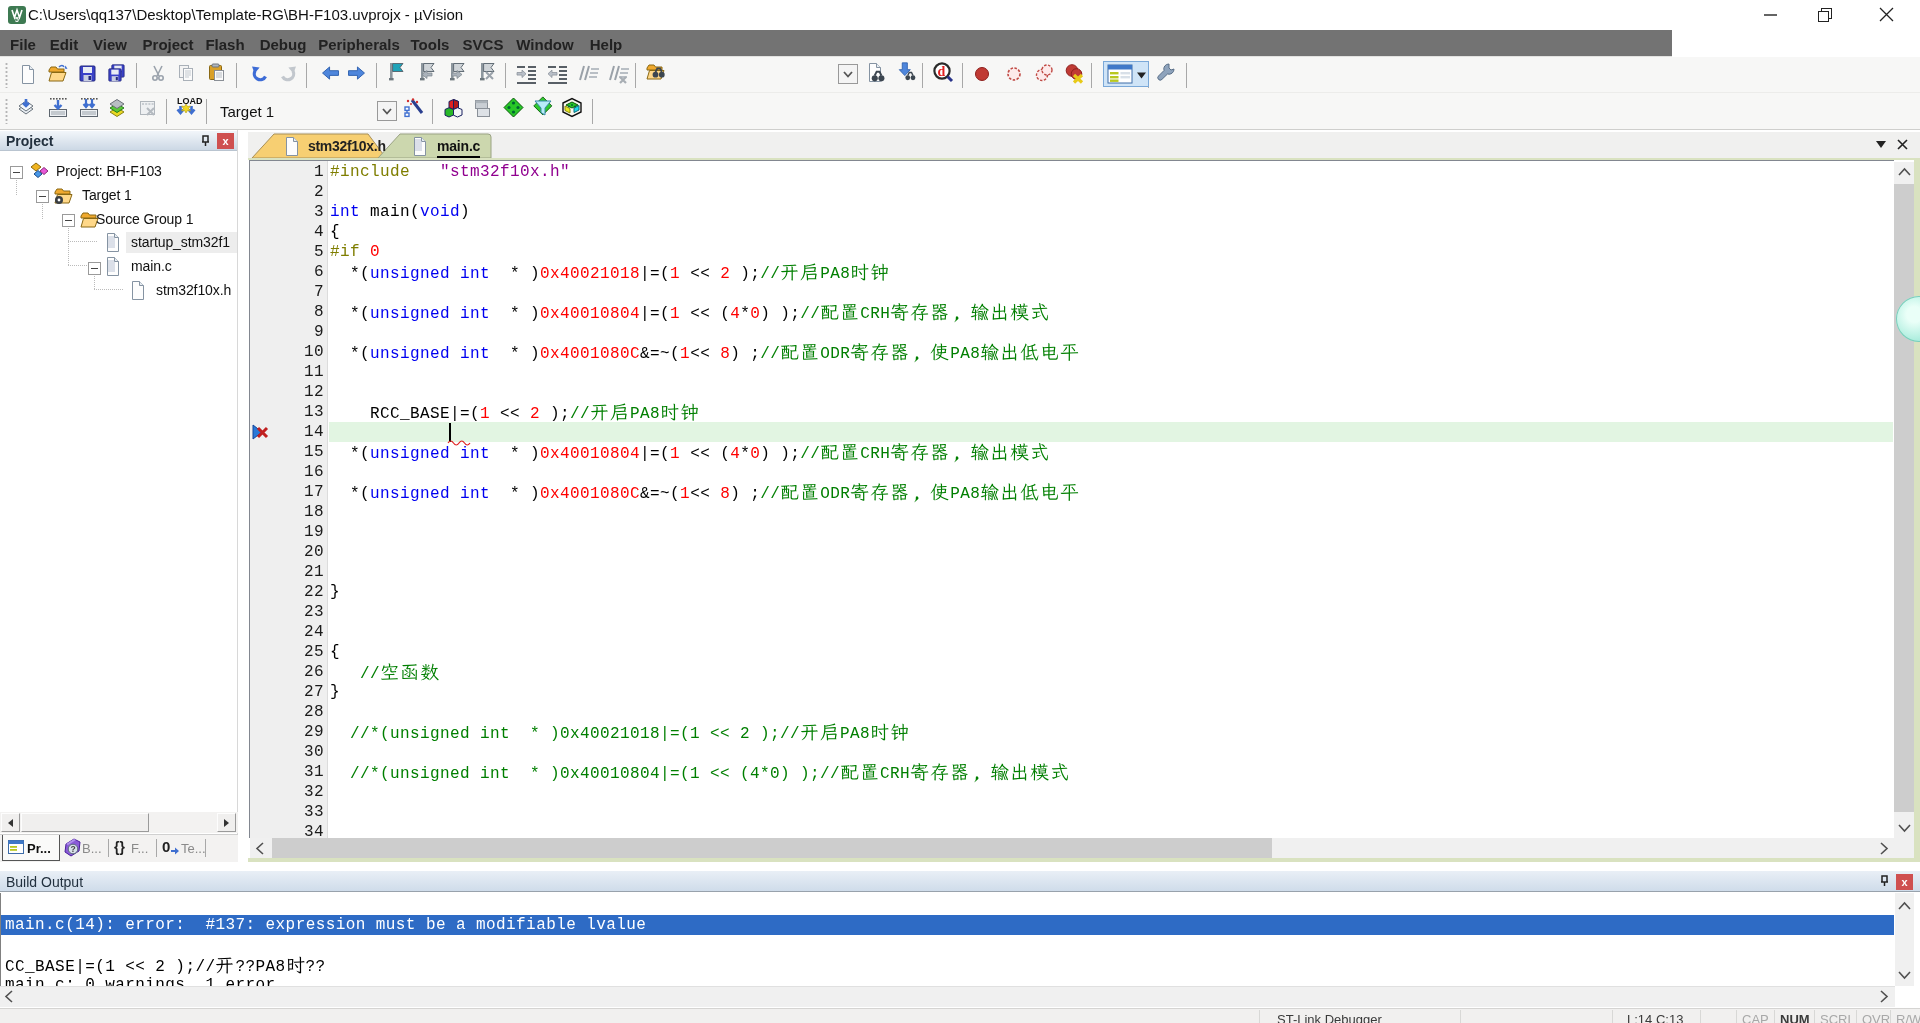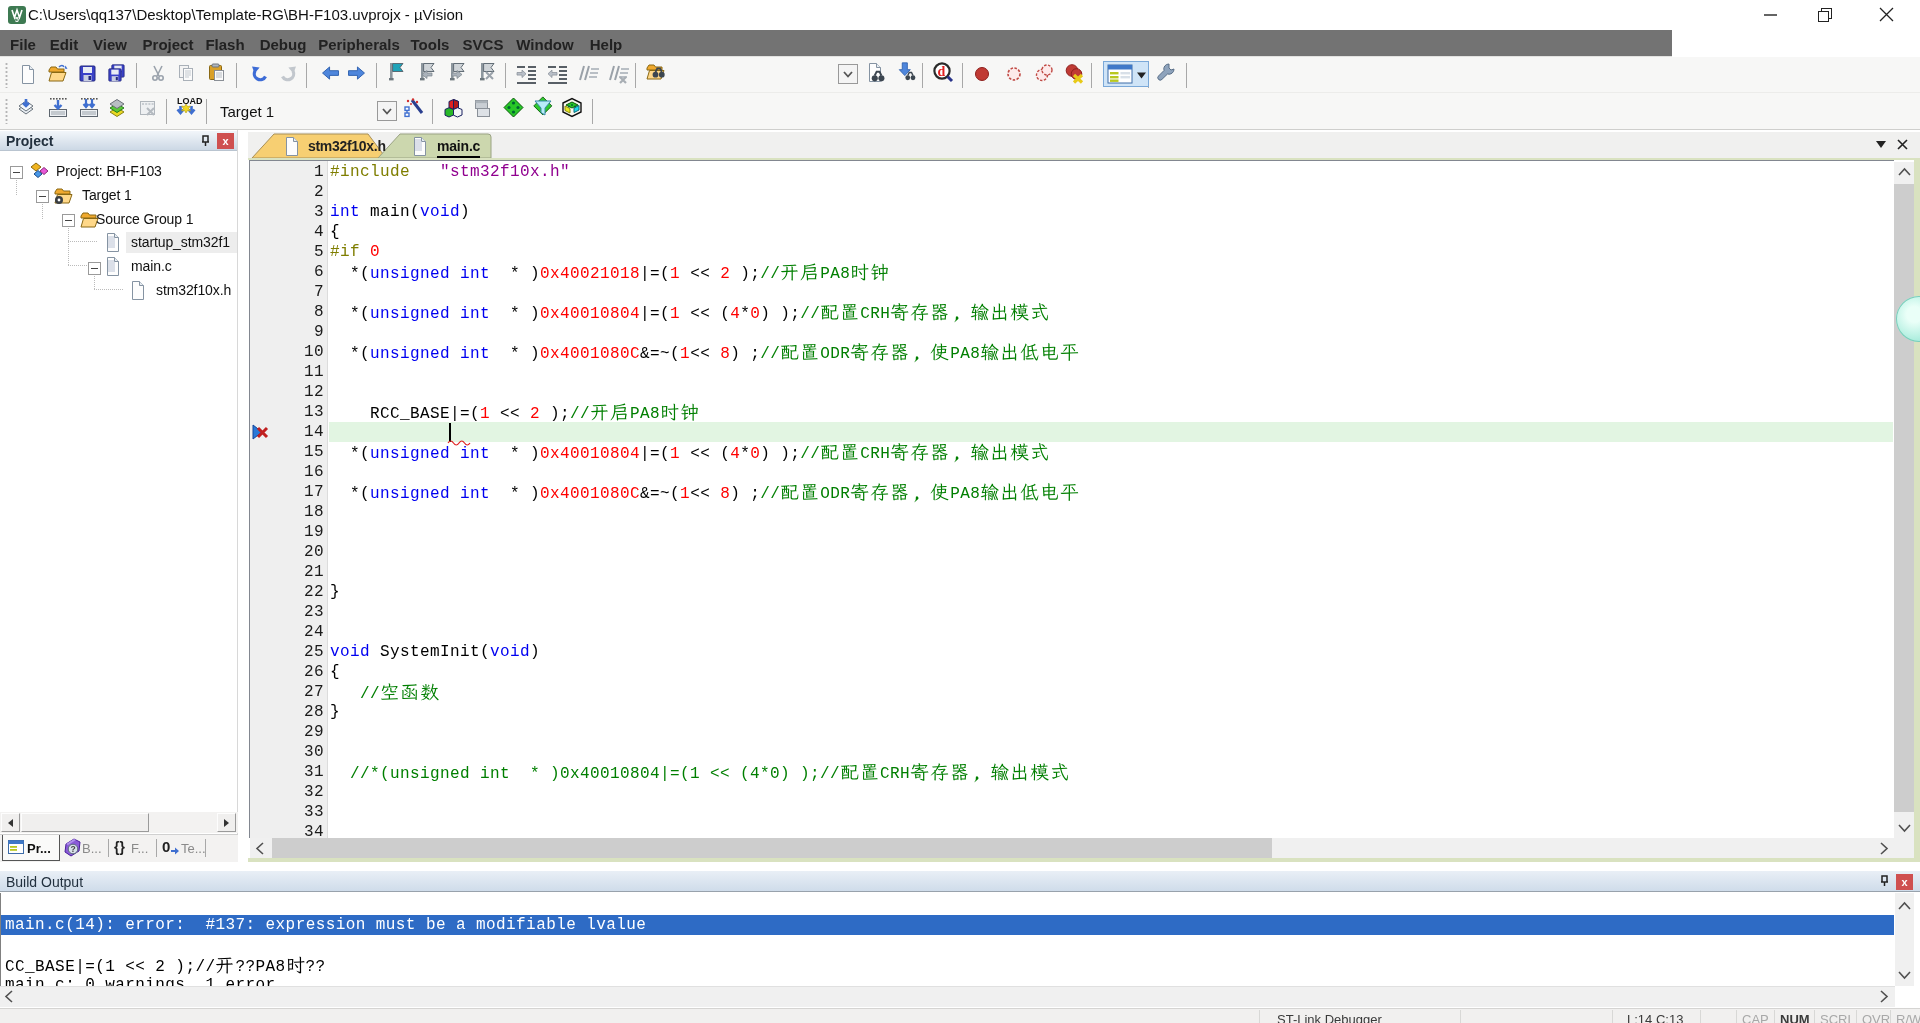--- a/index.html
+++ b/index.html
@@ -694,31 +694,39 @@
         </svg><svg class="cj" viewBox="0 152 1000 1000">
           <use href="#u5E73"></use>
         </svg></span></div>
 <div class="cl"></div>
 <div class="cl"></div>
 <div class="cl"></div>
 <div class="cl"></div>
 <div class="cl">}</div>
 <div class="cl"></div>
 <div class="cl"></div>
-<div class="cl"><span class="k">void</span> SystemInit(<span class="k">void</span>)</div>
 <div class="cl">{</div>
 <div class="cl"><span class="c">   //<svg class="cj" viewBox="0 152 1000 1000">
           <use href="#u7A7A"></use>
         </svg><svg class="cj" viewBox="0 152 1000 1000">
           <use href="#u51FD"></use>
         </svg><svg class="cj" viewBox="0 152 1000 1000">
           <use href="#u6570"></use>
         </svg></span></div>
 <div class="cl">}</div>
 <div class="cl"></div>
+<div class="cl"><span class="c">  //*(unsigned int  * )0x40021018|=(1 &lt;&lt; 2 );//<svg class="cj" viewBox="0 152 1000 1000">
+          <use href="#u5F00"></use>
+        </svg><svg class="cj" viewBox="0 152 1000 1000">
+          <use href="#u542F"></use>
+        </svg>PA8<svg class="cj" viewBox="0 152 1000 1000">
+          <use href="#u65F6"></use>
+        </svg><svg class="cj" viewBox="0 152 1000 1000">
+          <use href="#u949F"></use>
+        </svg></span></div>
 <div class="cl"></div>
 <div class="cl"><span class="c">  //*(unsigned int  * )0x40010804|=(1 &lt;&lt; (4*0) );//<svg class="cj" viewBox="0 152 1000 1000">
           <use href="#u914D"></use>
         </svg><svg class="cj" viewBox="0 152 1000 1000">
           <use href="#u7F6E"></use>
         </svg>CRH<svg class="cj" viewBox="0 152 1000 1000">
           <use href="#u5BC4"></use>
         </svg><svg class="cj" viewBox="0 152 1000 1000">
           <use href="#u5B58"></use>
         </svg><svg class="cj" viewBox="0 152 1000 1000">

